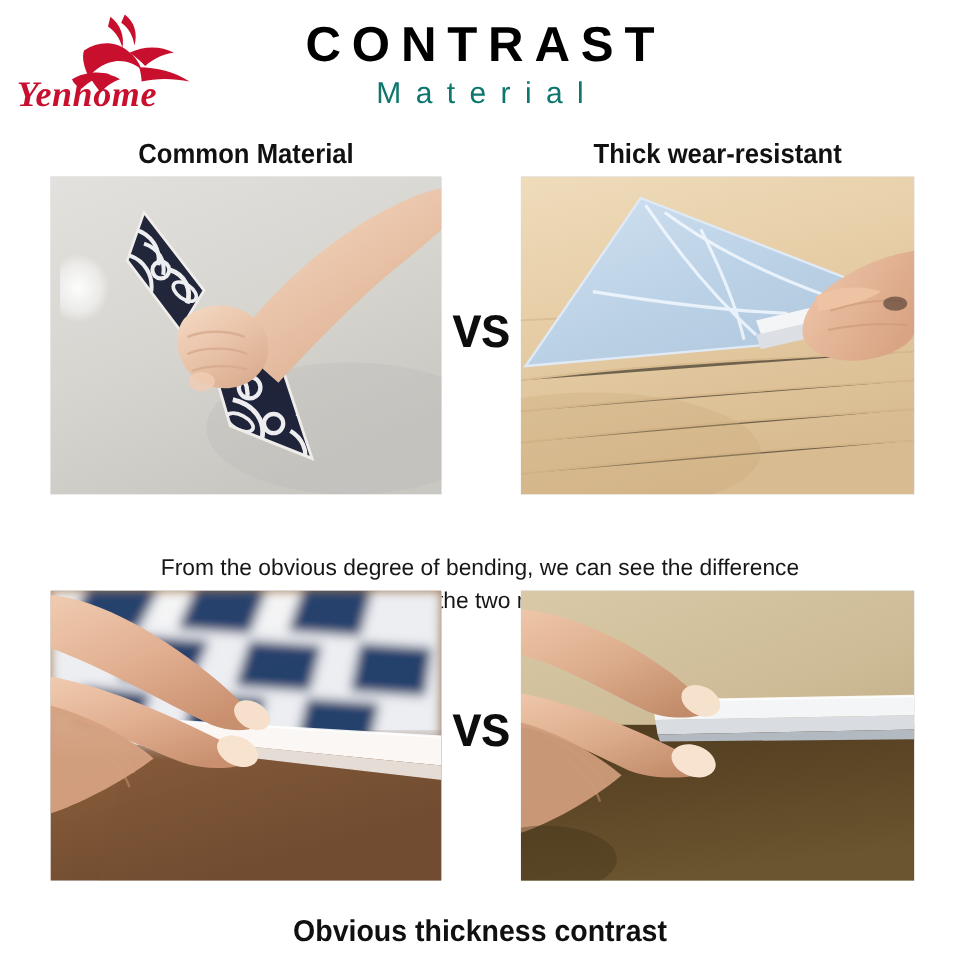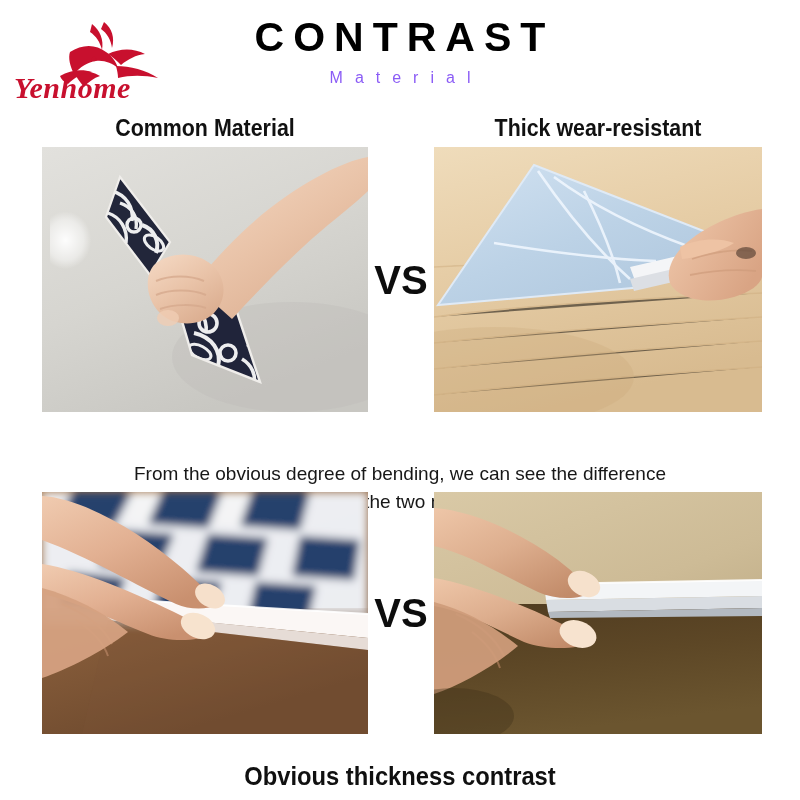--- a/index.html
+++ b/index.html
@@ -13,21 +13,21 @@
     position: relative;
     overflow: hidden;
     font-family: "Liberation Sans", sans-serif;
     color: #141414;
   }
 
   
   .logo {
     position: absolute;
     left: 8px;
-    top: 14px;
+    top: 4px;
     width: 160px;
     height: 96px;
   }
   .logo svg { display: block; width: 160px; height: 96px; }
 
   
   .title-block {
     position: absolute;
     left: 0;
     top: 14px;
@@ -39,24 +39,24 @@
     font-weight: 700;
     font-size: 41px;
     letter-spacing: 9px;
     line-height: 46px;
     color: #000000;
     text-indent: 9px;
   }
   .title-sub {
     font-family: "Liberation Sans", sans-serif;
     font-weight: 400;
-    font-size: 16px;
+    font-size: 25px;
     letter-spacing: 12px;
     line-height: 30px;
-    color: #8b5cf6;
+    color: #0f766e;
     text-indent: 12px;
     margin-top: 3px;
   }
 
   
   .col-head {
     position: absolute;
     top: 114px;
     font-weight: 700;
     font-size: 23px;
@@ -76,21 +76,21 @@
   }
   .panel-tl { left: 42px;  top: 147px; width: 326px; height: 265px; }
   .panel-tr { left: 434px; top: 147px; width: 328px; height: 265px; }
   .panel-bl { left: 42px;  top: 492px; width: 326px; height: 242px; }
   .panel-br { left: 434px; top: 492px; width: 328px; height: 242px; }
   .panel svg { display: block; width: 100%; height: 100%; }
 
   
   .vs {
     position: absolute;
-    font-family: Liberation Sans, sans-serif;
+    font-family: Liberation Mono, monospace;
     font-weight: 700;
     font-size: 40px;
     line-height: 44px;
     color: #0d0d0d;
     text-align: center;
     width: 66px;
   }
   .vs-top { left: 368px; top: 258px; }
   .vs-bot { left: 368px; top: 591px; }
 

